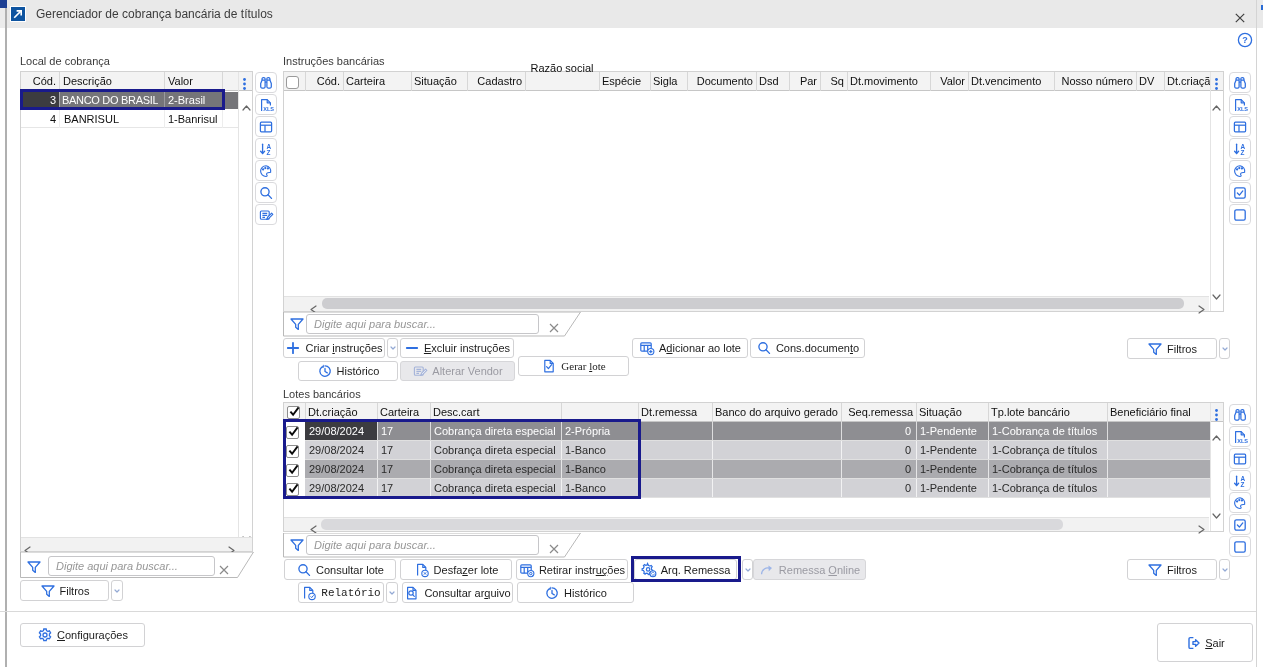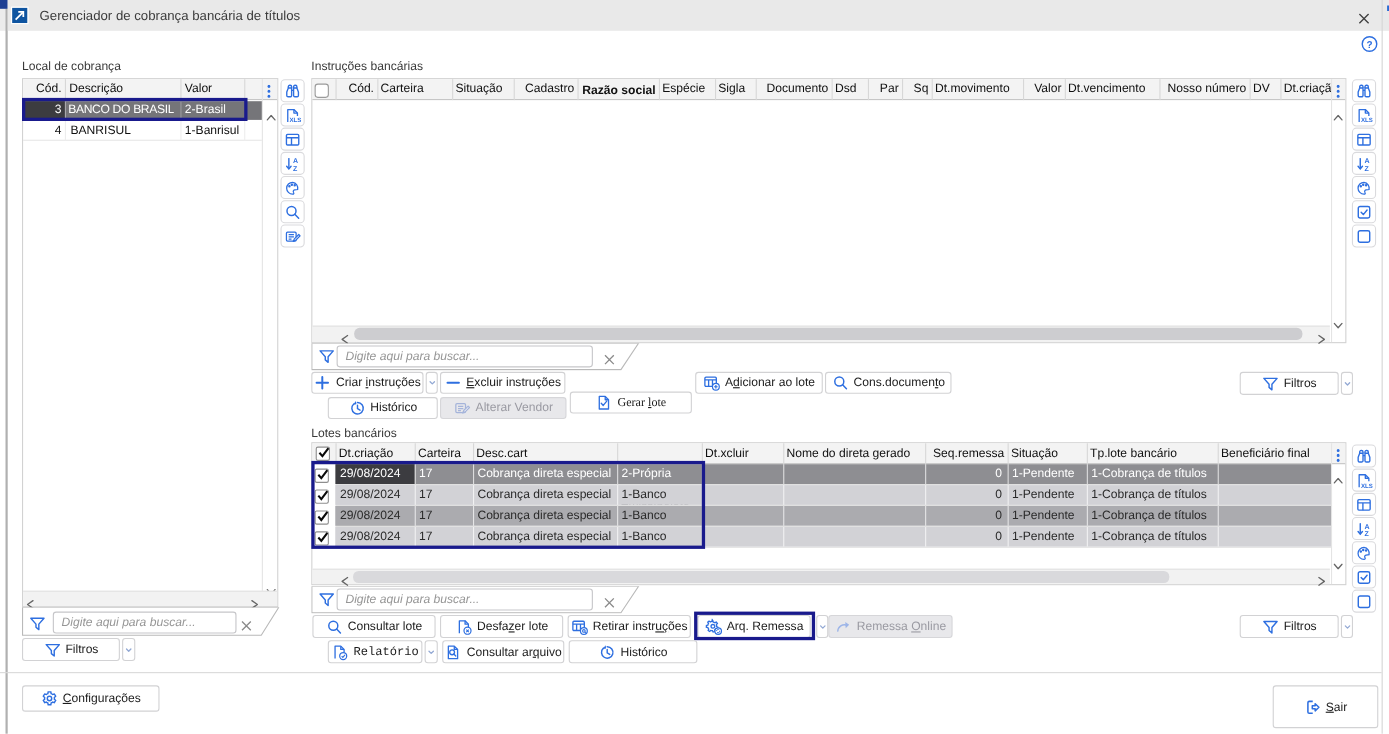--- a/index.html
+++ b/index.html
@@ -197,21 +197,21 @@
 <div style="position:absolute;left:847px;top:72px;width:1px;height:19px;background:#d7d7d7;"></div>
 <div style="position:absolute;left:930px;top:72px;width:1px;height:19px;background:#d7d7d7;"></div>
 <div style="position:absolute;left:968px;top:72px;width:1px;height:19px;background:#d7d7d7;"></div>
 <div style="position:absolute;left:1054px;top:72px;width:1px;height:19px;background:#d7d7d7;"></div>
 <div style="position:absolute;left:1136px;top:72px;width:1px;height:19px;background:#d7d7d7;"></div>
 <div style="position:absolute;left:1164px;top:72px;width:1px;height:19px;background:#d7d7d7;"></div>
 <div class="hc" style="left:308px;top:75px;width:32px;text-align:right;">Cód.</div>
 <div class="hc" style="left:346px;top:75px;width:62px;text-align:left;">Carteira</div>
 <div class="hc" style="left:414px;top:75px;width:50px;text-align:left;">Situação</div>
 <div class="hc" style="left:470px;top:75px;width:52px;text-align:right;">Cadastro</div>
-<div class="hc" style="left:528px;top:76px;width:68px;text-align:right;font-weight:bold;">Razão social</div>
+<div class="hc" style="left:528px;top:62px;width:68px;text-align:center;">Razão social</div>
 <div class="hc" style="left:602px;top:75px;width:45px;text-align:left;">Espécie</div>
 <div class="hc" style="left:653px;top:75px;width:31px;text-align:left;">Sigla</div>
 <div class="hc" style="left:690px;top:75px;width:63px;text-align:right;">Documento</div>
 <div class="hc" style="left:759px;top:75px;width:27px;text-align:left;">Dsd</div>
 <div class="hc" style="left:792px;top:75px;width:25px;text-align:right;">Par</div>
 <div class="hc" style="left:823px;top:75px;width:21px;text-align:right;">Sq</div>
 <div class="hc" style="left:850px;top:75px;width:77px;text-align:left;">Dt.movimento</div>
 <div class="hc" style="left:933px;top:75px;width:32px;text-align:right;">Valor</div>
 <div class="hc" style="left:971px;top:75px;width:80px;text-align:left;">Dt.vencimento</div>
 <div class="hc" style="left:1057px;top:75px;width:76px;text-align:right;">Nosso número</div>
@@ -420,22 +420,22 @@
 <div style="position:absolute;left:638px;top:403px;width:1px;height:19px;background:#d7d7d7;"></div>
 <div style="position:absolute;left:712px;top:403px;width:1px;height:19px;background:#d7d7d7;"></div>
 <div style="position:absolute;left:841px;top:403px;width:1px;height:19px;background:#d7d7d7;"></div>
 <div style="position:absolute;left:916px;top:403px;width:1px;height:19px;background:#d7d7d7;"></div>
 <div style="position:absolute;left:988px;top:403px;width:1px;height:19px;background:#d7d7d7;"></div>
 <div style="position:absolute;left:1107px;top:403px;width:1px;height:19px;background:#d7d7d7;"></div>
 <div class="hc" style="left:308px;top:406px;width:66px;text-align:left;">Dt.criação</div>
 <div class="hc" style="left:380px;top:406px;width:47px;text-align:left;">Carteira</div>
 <div class="hc" style="left:433px;top:406px;width:125px;text-align:left;">Desc.cart</div>
 <div class="hc" style="left:564px;top:406px;width:71px;text-align:left;margin-top:44px;">Emiss.boleto</div>
-<div class="hc" style="left:641px;top:406px;width:68px;text-align:left;">Dt.xcluir</div>
-<div class="hc" style="left:715px;top:406px;width:123px;text-align:left;">Nome do direta gerado</div>
+<div class="hc" style="left:641px;top:406px;width:68px;text-align:left;">Dt.remessa</div>
+<div class="hc" style="left:715px;top:406px;width:123px;text-align:left;">Banco do arquivo gerado</div>
 <div class="hc" style="left:844px;top:406px;width:69px;text-align:right;">Seq.remessa</div>
 <div class="hc" style="left:919px;top:406px;width:66px;text-align:left;">Situação</div>
 <div class="hc" style="left:991px;top:406px;width:113px;text-align:left;">Tp.lote bancário</div>
 <div class="hc" style="left:1110px;top:406px;width:97px;text-align:left;">Beneficiário final</div>
 <div style="position:absolute;left:287px;top:406px;width:13px;height:13px;background:#fff;border:1px solid #8e8e8e;border-radius:2px;"></div>
 <div style="position:absolute;left:288px;top:404px;width:13px;height:14px;"><svg width="13" height="14" viewBox="0 0 13 14">
       <path d="M2.4 7.6 L5.1 10.7 L10.6 3.4" fill="none" stroke="#0a0a0a" stroke-width="1.9"></path>
     </svg></div>
 <div style="position:absolute;left:1210px;top:403px;width:1px;height:128px;background:#e4e4e4;"></div>
 <div style="position:absolute;left:1215px;top:407px;width:3px;height:12px;"><svg width="3" height="12" viewBox="0 0 3 12">

